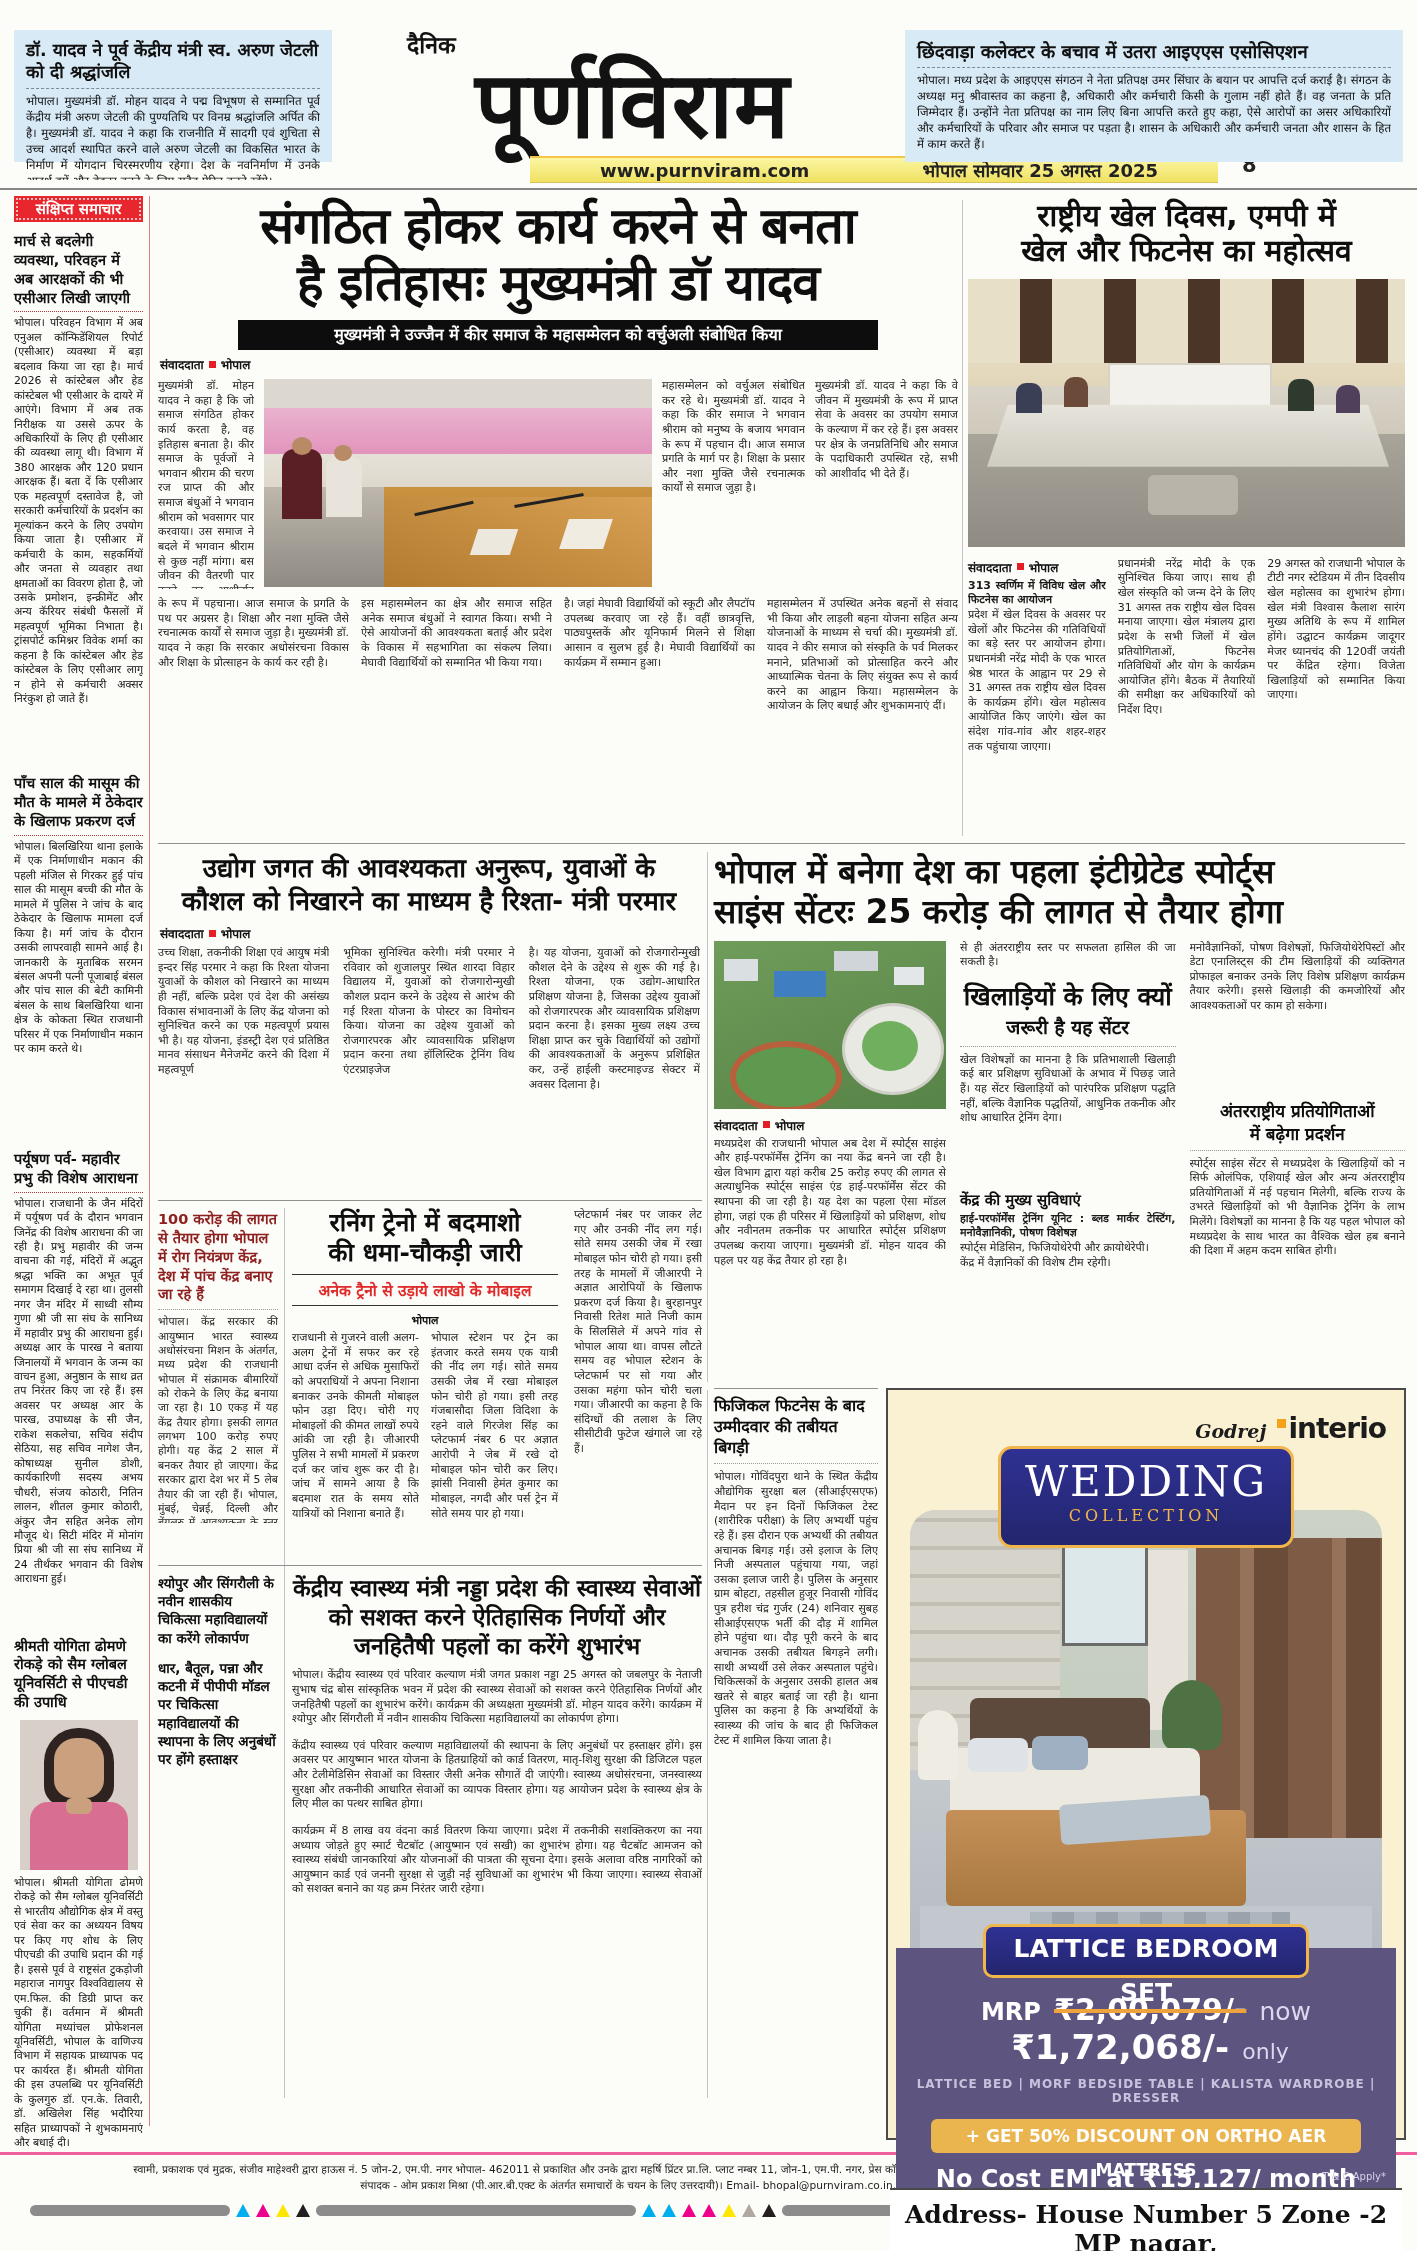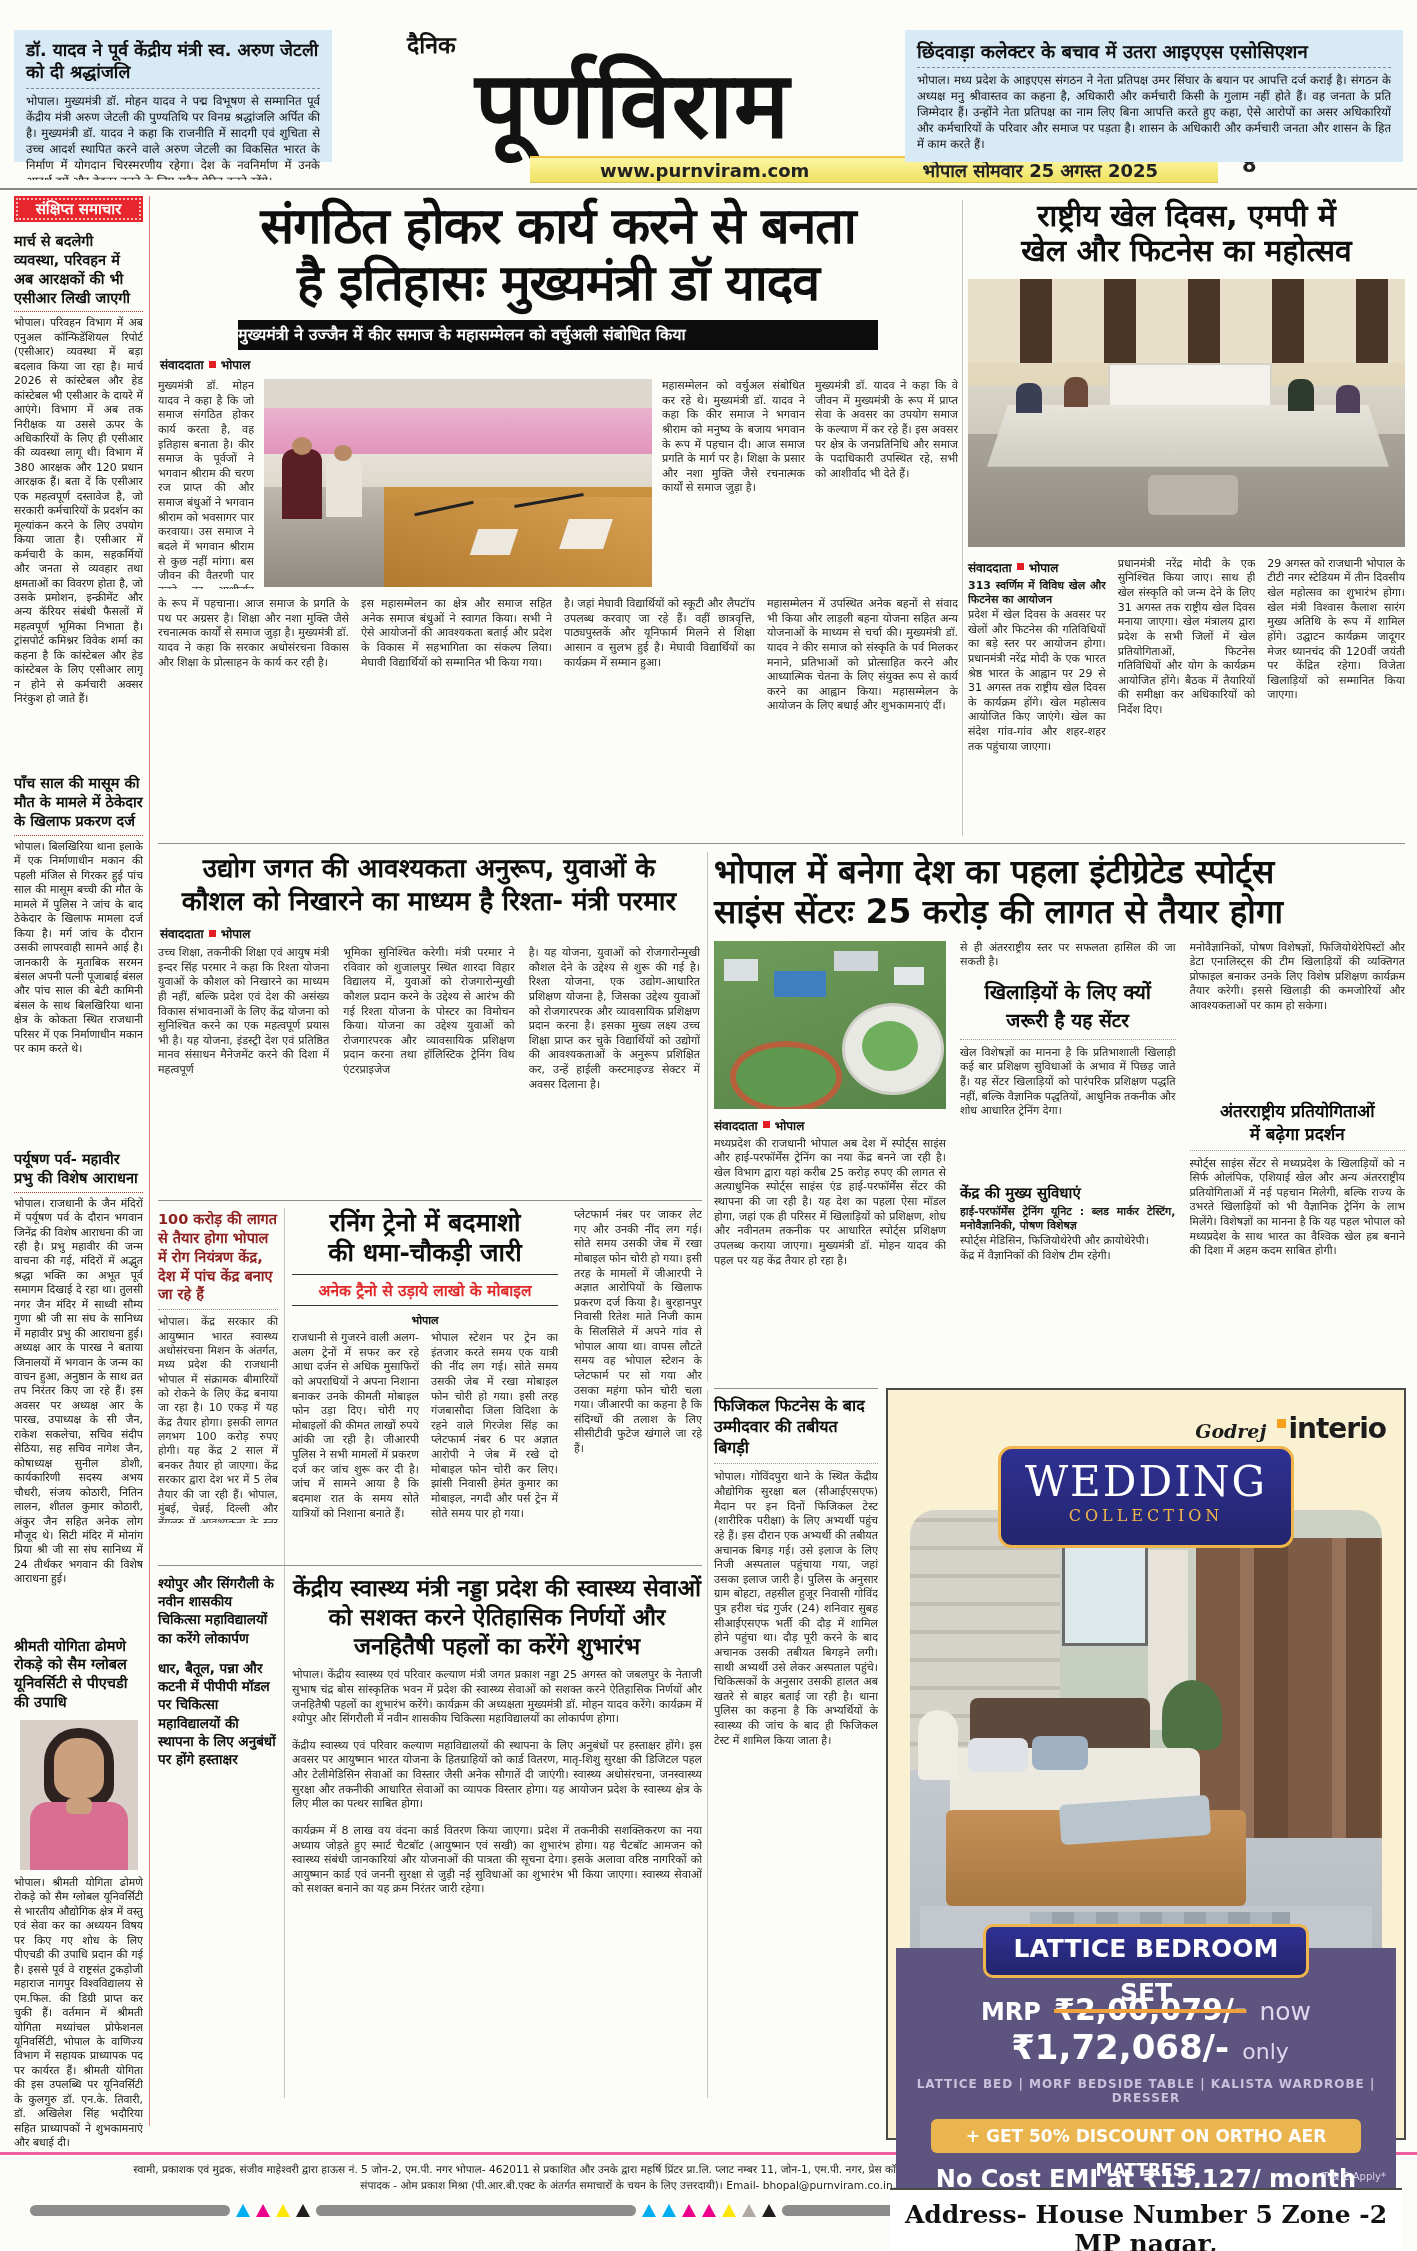--- a/index.html
+++ b/index.html
@@ -88,21 +88,21 @@
       <div class="abs" style="left:34px;top:18px;width:50px;height:60px;background:#caa07e;border-radius:22px 22px 18px 18px;"></div>
       <div class="abs" style="left:10px;top:82px;width:98px;height:68px;background:#d86f93;border-radius:18px 18px 0 0;"></div>
       <div class="abs" style="left:46px;top:78px;width:26px;height:16px;background:#caa07e;border-radius:6px;"></div>
     </div>
     <div class="side-body" style="height:330px;">भोपाल। श्रीमती योगिता ढोमणे रोकड़े को सैम ग्लोबल यूनिवर्सिटी से भारतीय औद्योगिक क्षेत्र में वस्तु एवं सेवा कर का अध्ययन विषय पर किए गए शोध के लिए पीएचडी की उपाधि प्रदान की गई है। इससे पूर्व वे राष्ट्रसंत टुकड़ोजी महाराज नागपुर विश्वविद्यालय से एम.फिल. की डिग्री प्राप्त कर चुकी हैं। वर्तमान में श्रीमती योगिता मध्यांचल प्रोफेशनल यूनिवर्सिटी, भोपाल के वाणिज्य विभाग में सहायक प्राध्यापक पद पर कार्यरत हैं। श्रीमती योगिता की इस उपलब्धि पर यूनिवर्सिटी के कुलगुरु डॉ. एन.के. तिवारी, डॉ. अखिलेश सिंह भदौरिया सहित प्राध्यापकों ने शुभकामनाएं और बधाई दी।</div>
   </div>
 
   <div class="abs" style="left:158px;top:198px;width:800px;">
     <div class="hed" style="font-size:50px;line-height:1.14;letter-spacing:-1px;text-align:center;">संगठित होकर कार्य करने से बनता</div>
     <div class="hed" style="font-size:50px;line-height:1.14;letter-spacing:-1px;text-align:center;">है इतिहासः मुख्यमंत्री डॉ यादव</div>
-    <div style="background:#0d0d0d;color:#fff;font-weight:bold;font-size:16px;text-align:left;line-height:30px;height:30px;width:640px;margin:8px auto 4px auto;">मुख्यमंत्री ने उज्जैन में कीर समाज के महासम्मेलन को वर्चुअली संबोधित किया</div>
+    <div style="background:#0d0d0d;color:#fff;font-weight:bold;font-size:16px;text-align:center;line-height:30px;height:30px;width:640px;margin:8px auto 4px auto;">मुख्यमंत्री ने उज्जैन में कीर समाज के महासम्मेलन को वर्चुअली संबोधित किया</div>
     <div style="margin:2px 0 6px 2px;">
       <span class="byline">संवाददाता</span><span class="red-sq"></span><span class="byline">भोपाल</span>
     </div>
     <div class="cols" style="gap:10px;">
       <div class="bt" style="width:96px;height:210px;">मुख्यमंत्री डॉ. मोहन यादव ने कहा है कि जो समाज संगठित होकर कार्य करता है, वह इतिहास बनाता है। कीर समाज के पूर्वजों ने भगवान श्रीराम की चरण रज प्राप्त की और समाज बंधुओं ने भगवान श्रीराम को भवसागर पार करवाया। उस समाज ने बदले में भगवान श्रीराम से कुछ नहीं मांगा। बस जीवन की वैतरणी पार करने का आशीर्वाद मांगा। मुख्यमंत्री डॉ. यादव ने कहा कि कीर समाज की एक राज्य स्तरीय पंचायत हो, वे इस पंचायत में भाग लेने आएंगे। समाज ने भगवान श्रीराम को मनुष्य के बजाय भगवान के रूप में पहचाना था।</div>
       <div class="photo" style="width:388px;height:208px;flex:none;background:linear-gradient(180deg,#ddd8cf 0%,#ddd8cf 14%,#e9b2cd 14%,#e294bc 36%,#e6e1d8 36%,#ded8cc 52%,#c9923f 52%,#b97b33 100%);">
         <div class="abs" style="left:0;top:108px;width:120px;height:100px;background:linear-gradient(180deg,#bdb7ad,#8f8a82);"></div>
         <div class="abs" style="left:18px;top:70px;width:40px;height:70px;background:#5a1f24;border-radius:12px 12px 0 0;"></div>
         <div class="abs" style="left:28px;top:58px;width:20px;height:18px;background:#b98a66;border-radius:50%;"></div>
         <div class="abs" style="left:62px;top:78px;width:36px;height:60px;background:#e8e4dc;border-radius:10px 10px 0 0;"></div>
@@ -177,21 +177,21 @@
           <div class="abs" style="left:60px;top:30px;width:52px;height:26px;background:#3f7fc1;"></div>
           <div class="abs" style="left:10px;top:18px;width:34px;height:22px;background:#dadfe2;"></div>
           <div class="abs" style="left:120px;top:10px;width:44px;height:20px;background:#cfd5d8;"></div>
           <div class="abs" style="left:180px;top:26px;width:30px;height:18px;background:#e3e7e9;"></div>
         </div>
         <div style="margin:6px 0 3px 0;"><span class="byline">संवाददाता</span><span class="red-sq"></span><span class="byline">भोपाल</span></div>
         <div class="bt" style="height:262px;">मध्यप्रदेश की राजधानी भोपाल अब देश में स्पोर्ट्स साइंस और हाई-परफॉर्मेंस ट्रेनिंग का नया केंद्र बनने जा रही है। खेल विभाग द्वारा यहां करीब 25 करोड़ रुपए की लागत से अत्याधुनिक स्पोर्ट्स साइंस एंड हाई-परफॉर्मेंस सेंटर की स्थापना की जा रही है। यह देश का पहला ऐसा मॉडल होगा, जहां एक ही परिसर में खिलाड़ियों को प्रशिक्षण, शोध और नवीनतम तकनीक पर आधारित स्पोर्ट्स प्रशिक्षण उपलब्ध कराया जाएगा। मुख्यमंत्री डॉ. मोहन यादव की पहल पर यह केंद्र तैयार हो रहा है।</div>
       </div>
       <div style="flex:1;">
         <div class="bt">से ही अंतरराष्ट्रीय स्तर पर सफलता हासिल की जा सकती है।</div>
-        <div class="hed" style="font-size:20px;text-align:center;margin:8px 0 2px 0;">खिलाड़ियों के लिए क्यों</div>
+        <div class="hed" style="font-size:25px;text-align:center;margin:8px 0 2px 0;">खिलाड़ियों के लिए क्यों</div>
         <div class="hed dot-rule" style="font-size:19px;text-align:center;padding-bottom:6px;">जरूरी है यह सेंटर</div>
         <div class="bt" style="margin-top:6px;height:130px;">खेल विशेषज्ञों का मानना है कि प्रतिभाशाली खिलाड़ी कई बार प्रशिक्षण सुविधाओं के अभाव में पिछड़ जाते हैं। यह सेंटर खिलाड़ियों को पारंपरिक प्रशिक्षण पद्धति नहीं, बल्कि वैज्ञानिक पद्धतियों, आधुनिक तकनीक और शोध आधारित ट्रेनिंग देगा।</div>
         <div class="hed" style="font-size:15px;margin:6px 0 3px 0;">केंद्र की मुख्य सुविधाएं</div>
         <div class="bt" style="font-weight:bold;">हाई-परफॉर्मेंस ट्रेनिंग यूनिट : ब्लड मार्कर टेस्टिंग, मनोवैज्ञानिकी, पोषण विशेषज्ञ</div>
         <div class="bt">स्पोर्ट्स मेडिसिन, फिजियोथेरेपी और क्रायोथेरेपी।</div>
         <div class="bt">केंद्र में वैज्ञानिकों की विशेष टीम रहेगी।</div>
       </div>
       <div style="flex:1;">
         <div class="bt" style="height:152px;">मनोवैज्ञानिकों, पोषण विशेषज्ञों, फिजियोथेरेपिस्टों और डेटा एनालिस्ट्स की टीम खिलाड़ियों की व्यक्तिगत प्रोफाइल बनाकर उनके लिए विशेष प्रशिक्षण कार्यक्रम तैयार करेगी। इससे खिलाड़ी की कमजोरियों और आवश्यकताओं पर काम हो सकेगा।</div>
         <div class="hed" style="font-size:17px;text-align:center;margin-top:6px;">अंतरराष्ट्रीय प्रतियोगिताओं</div>

